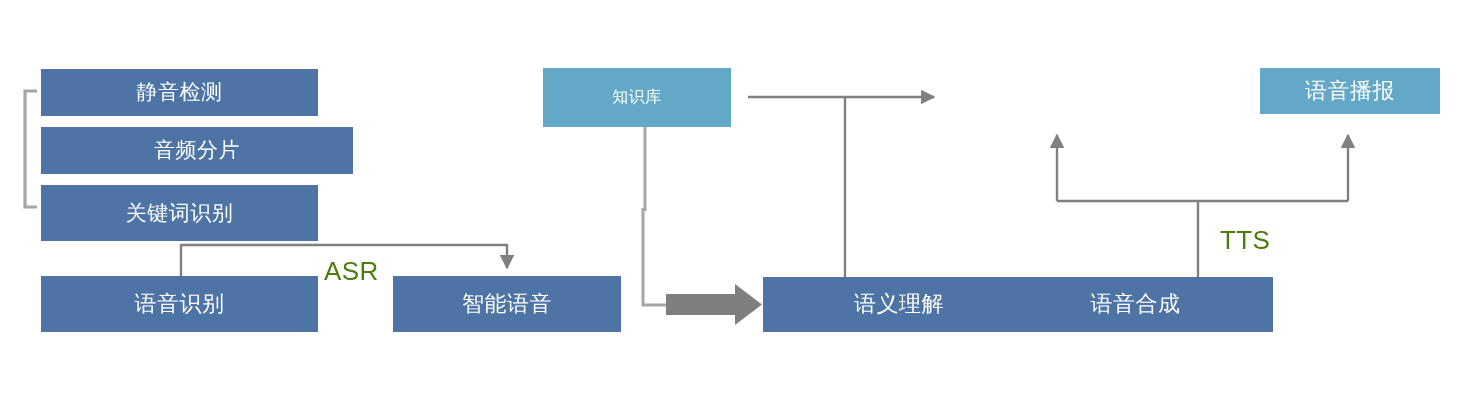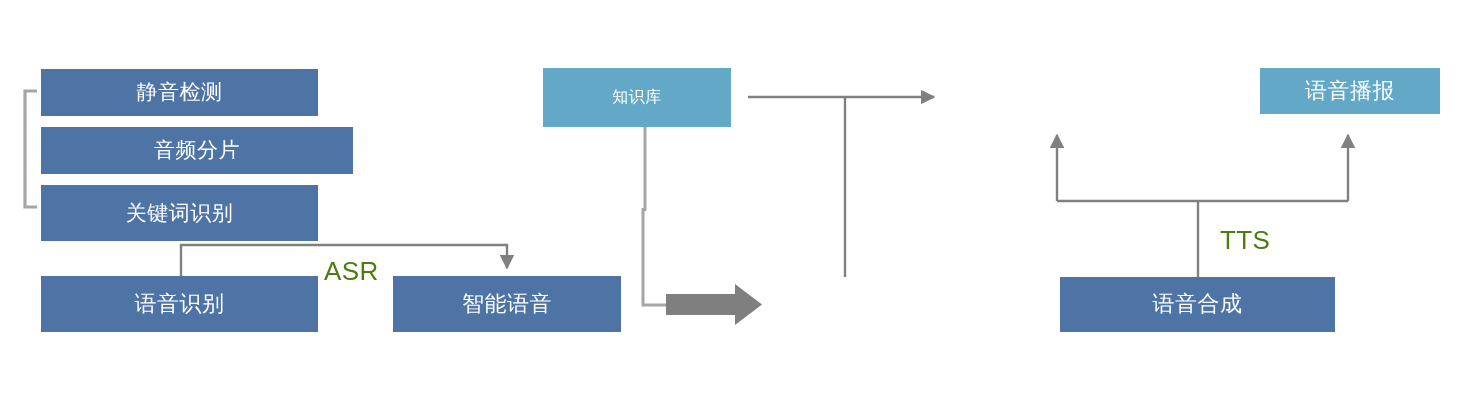--- a/index.html
+++ b/index.html
@@ -119,23 +119,26 @@
   </div>
 
   <div class="node dark" style="left:393px; top:276px; width:228px; height:56px; font-size:22px;">
     <span class="node-label">智能语音</span>
   </div>
 
   <div class="node light" style="left:543px; top:68px; width:188px; height:59px; font-size:16px;">
     <span class="node-label">知识库</span>
   </div>
 
+  <div class="node dark" style="left:763px; top:277px; width:272px; height:55px; font-size:22px;">
+    <span class="node-label">语义理解</span>
+  </div>
 
 
-  <div class="node dark" style="left:1060px; top:277px; width:275px; height:55px; font-size:22px;">
+  <div class="node dark" style="left:998px; top:277px; width:275px; height:55px; font-size:22px;">
     <span class="node-label">语音合成</span>
   </div>
 
   <div class="node light" style="left:1260px; top:68px; width:180px; height:46px; font-size:22px;">
     <span class="node-label">语音播报</span>
   </div>
 
   <div class="edge-label" style="left:324px; top:256px;text-align:right;">ASR</div>
 
   <div class="edge-label" style="left:1220px; top:225px;">TTS</div>

